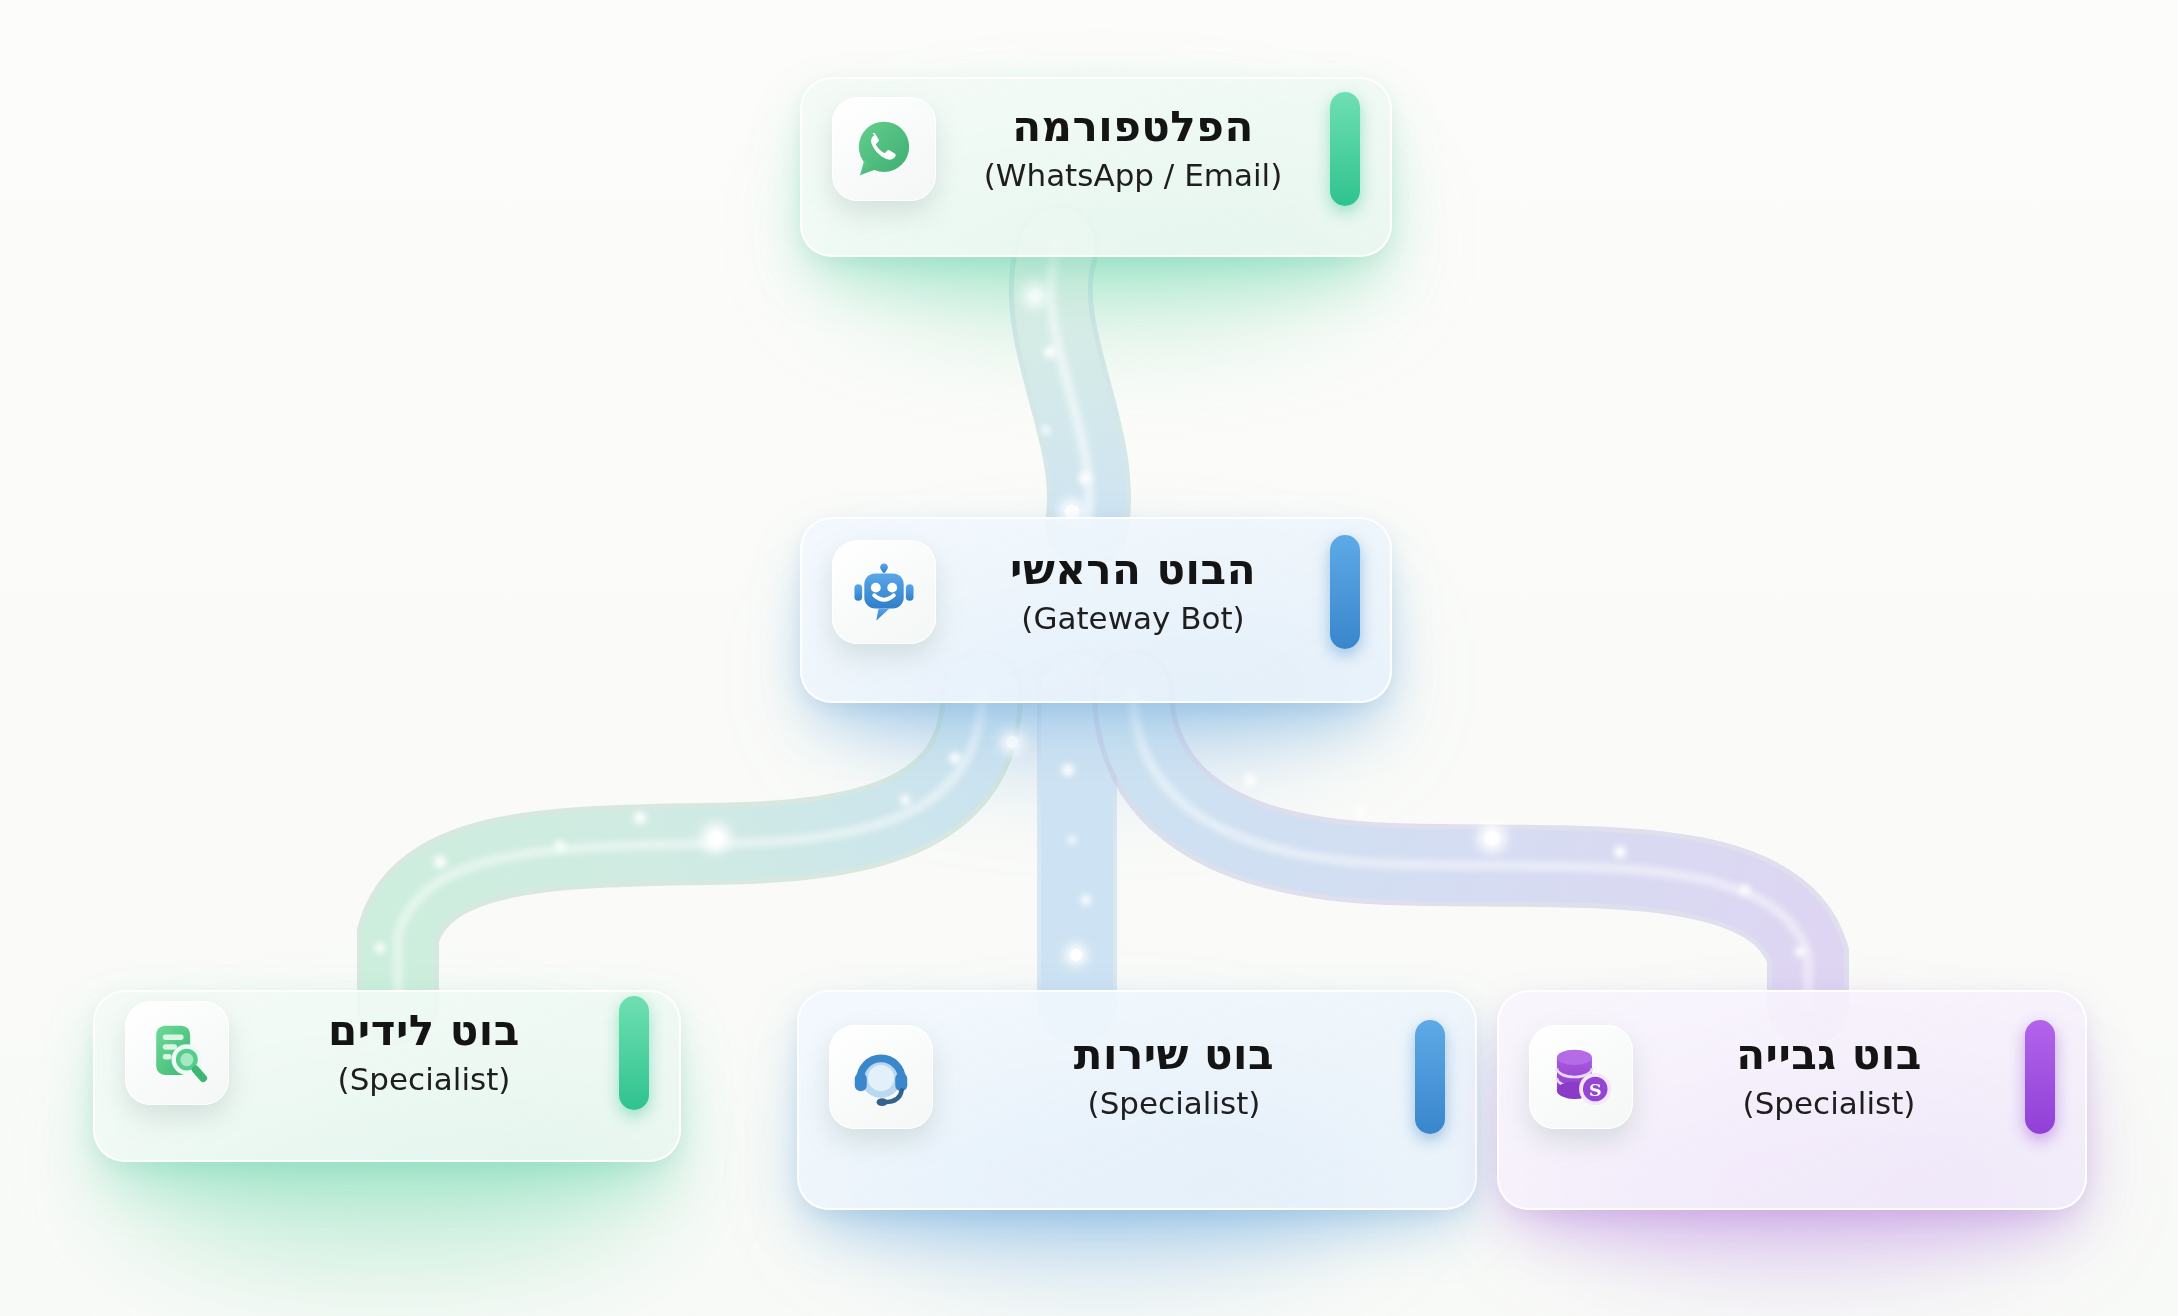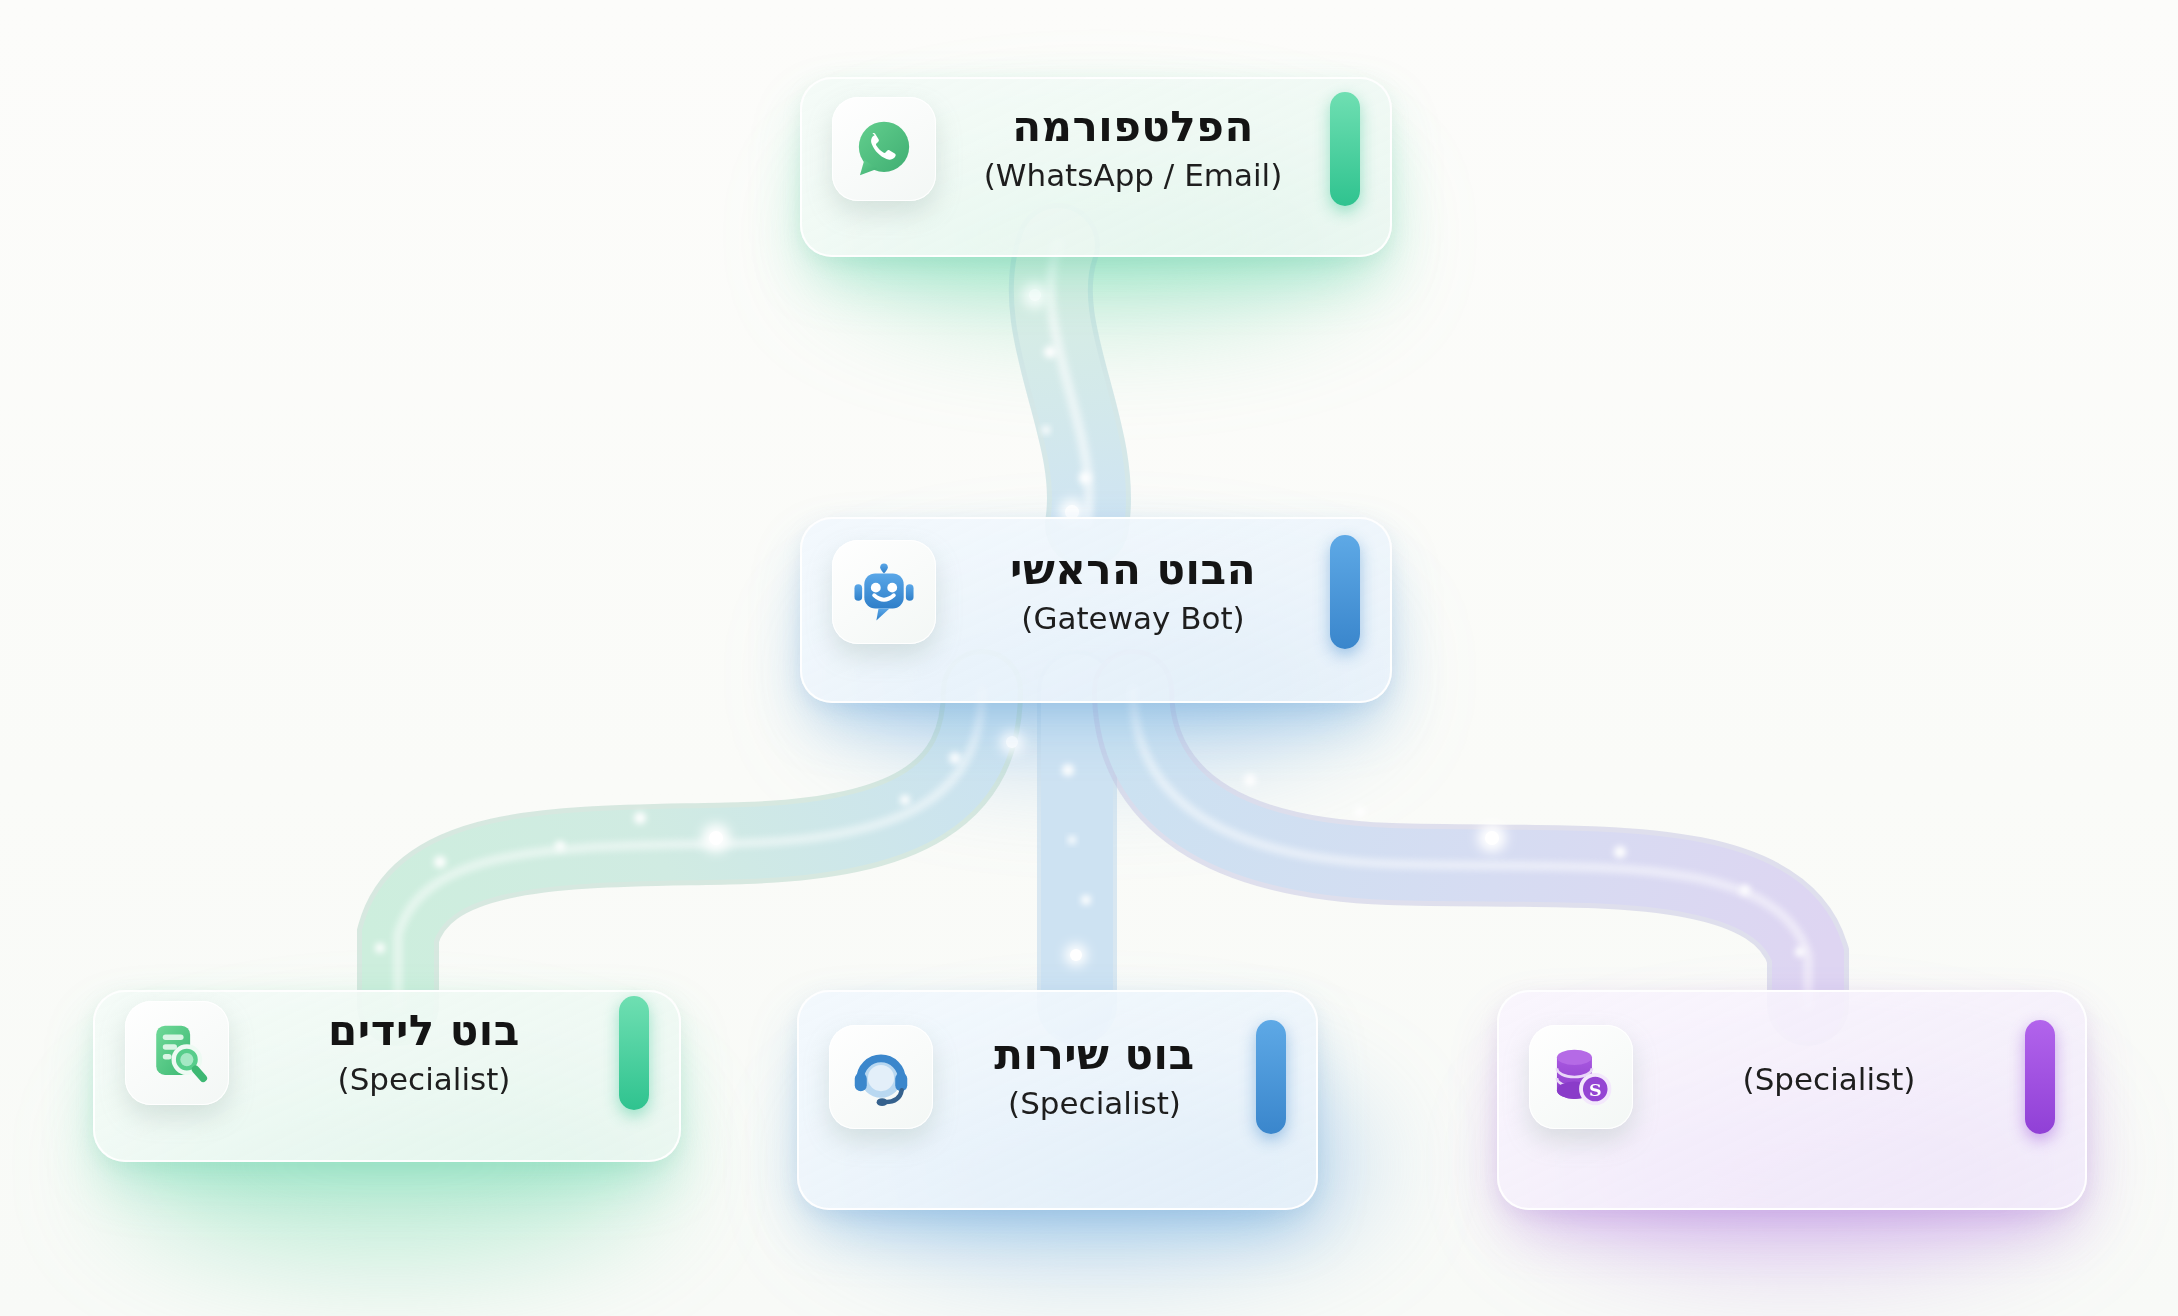--- a/index.html
+++ b/index.html
@@ -211,21 +211,21 @@
         <line x1="49" y1="47" x2="56" y2="55" stroke="#3db873" stroke-width="7" stroke-linecap="round"></line>
       </svg>
     </div>
     <div class="txt">
       <div class="title" dir="auto">בוט לידים</div>
       <div class="subtitle">(Specialist)</div>
     </div>
     <div class="pill green"></div>
   </div>
 
-  <div class="card accent-blue tall" style="left:797px;top:990px;width:521px;height:220px">
+  <div class="card accent-blue tall" style="left:797px;top:990px;width:680px;height:220px">
     <div class="tile">
       <svg width="70" height="70" viewBox="0 0 64 64">
         <circle cx="32" cy="32" r="19" fill="#b9d8f1"></circle>
         <circle cx="32" cy="33" r="12" fill="#e3eff9"></circle>
         <path d="M13 34 a19 19 0 0 1 38 0" fill="none" stroke="#3b87cc" stroke-width="7" stroke-linecap="round"></path>
         <rect x="8" y="28" width="11" height="17" rx="5.5" fill="#3b87cc"></rect>
         <rect x="45" y="28" width="11" height="17" rx="5.5" fill="#3b87cc"></rect>
         <path d="M51 44 Q 49 55 36 55" fill="none" stroke="#35618d" stroke-width="4" stroke-linecap="round"></path>
         <ellipse cx="33" cy="55" rx="5" ry="3.6" fill="#35618d"></ellipse>
       </svg>
@@ -249,18 +249,19 @@
         <path d="M10 14 h32 v30 a16 8 0 0 1 -32 0 z" fill="url(#cn)"></path>
         <ellipse cx="26" cy="14" rx="16" ry="7" fill="#b56ae6"></ellipse>
         <path d="M10 24 a16 8 0 0 0 32 0" fill="none" stroke="#e9d7f8" stroke-width="2.5"></path>
         <path d="M10 33 a16 8 0 0 0 32 0" fill="none" stroke="#e9d7f8" stroke-width="2.5"></path>
         <ellipse cx="26" cy="44" rx="16" ry="8" fill="#8a3cc9"></ellipse>
         <circle cx="45" cy="43" r="13" fill="#9445d3" stroke="#f3e8fc" stroke-width="3.5"></circle>
         <text x="45" y="49" text-anchor="middle" font-size="16" font-weight="bold" fill="#ffffff" font-family="DejaVu Serif, serif">S</text>
       </svg>
     </div>
     <div class="txt">
+      <div class="title" dir="auto">בוט גבייה</div>
       <div class="subtitle">(Specialist)</div>
     </div>
     <div class="pill purple"></div>
   </div>
 
 </div>
 
 </body></html>

